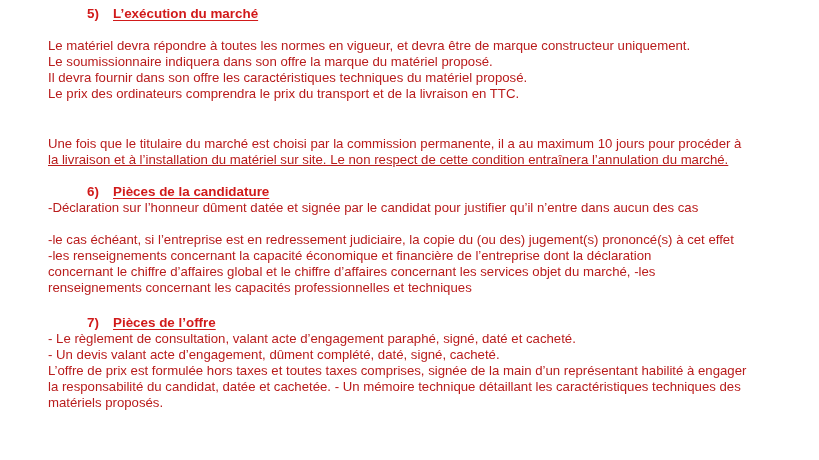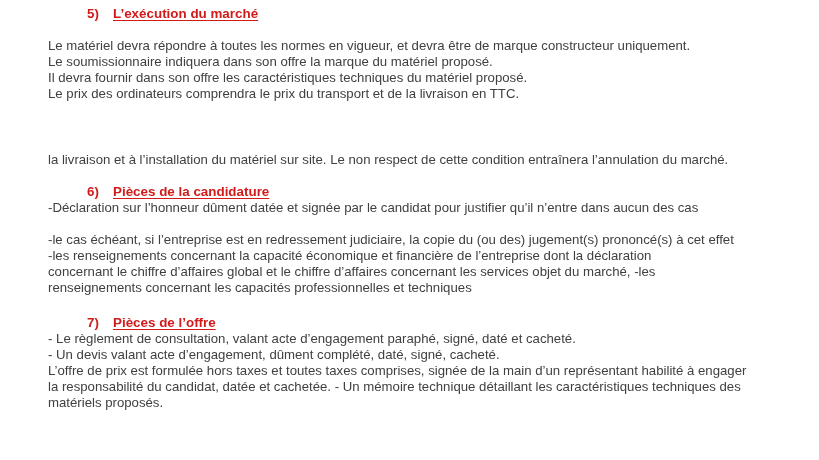--- a/index.html
+++ b/index.html
@@ -39,36 +39,37 @@
       text-decoration: underline;
       text-decoration-thickness: 1px;
       text-underline-offset: 2px;
     }
     .line {
       position: absolute;
       left: 32px;
       font-size: 13.2px;
       line-height: 16px;
       white-space: nowrap;
-      color: #404040;
+      color: #b91c1c;
     }
   </style>
 </head>
 <body>
 
 <div class="page">
 
   <div class="heading" style="top:6px;">
     <span class="num">5)</span><span class="title">L’exécution du marché</span>
   </div>
   <div class="line" style="top:38px;">Le matériel devra répondre à toutes les normes en vigueur, et devra être de marque constructeur uniquement.</div>
   <div class="line" style="top:54px;">Le soumissionnaire indiquera dans son offre la marque du matériel proposé.</div>
   <div class="line" style="top:86px;">Le prix des ordinateurs comprendra le prix du transport et de la livraison en TTC.</div>
   <div class="line" style="top:70px;">Il devra fournir dans son offre les caractéristiques techniques du matériel proposé.</div>
-  <div class="line" style="top:152px;">la livraison et à l’installation du matériel sur site. Le non respect de cette condition entraînera l’annulation du marché.</div>
+  <div class="line" style="top:136px;">Une fois que le titulaire du marché est choisi par la commission permanente, il a au maximum 10 jours pour procéder à</div>
+  <div class="line" style="top:152px;text-decoration:underline;">la livraison et à l’installation du matériel sur site. Le non respect de cette condition entraînera l’annulation du marché.</div>
 
   <div class="heading" style="top:184px;">
     <span class="num">6)</span><span class="title">Pièces de la candidature</span>
   </div>
   <div class="line" style="top:200px;">-Déclaration sur l’honneur dûment datée et signée par le candidat pour justifier qu’il n’entre dans aucun des cas</div>
   <div class="line" style="top:232px;">-le cas échéant, si l’entreprise est en redressement judiciaire, la copie du (ou des) jugement(s) prononcé(s) à cet effet</div>
   <div class="line" style="top:248px;">-les renseignements concernant la capacité économique et financière de l’entreprise dont la déclaration</div>
   <div class="line" style="top:280px;">renseignements concernant les capacités professionnelles et techniques</div>
   <div class="line" style="top:264px;">concernant le chiffre d’affaires global et le chiffre d’affaires concernant les services objet du marché, -les</div>
 

